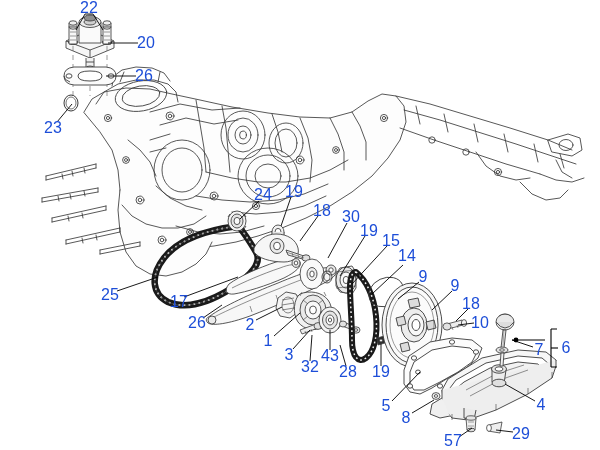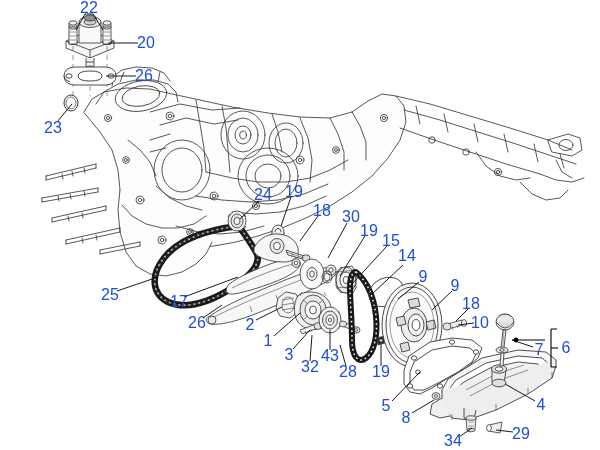--- a/index.html
+++ b/index.html
@@ -488,16 +488,16 @@
   <div class="lbl" style="left:144px;top:76px">26</div>
   <div class="lbl" style="left:53px;top:128px">23</div>
   <div class="lbl" style="left:89px;top:8px">22</div>
   <div class="lbl" style="left:263px;top:195px">24</div>
   <div class="lbl" style="left:110px;top:295px">25</div>
   <div class="lbl" style="left:197px;top:323px">26</div>
   <div class="lbl" style="left:330px;top:356px">43</div>
   <div class="lbl" style="left:348px;top:372px">28</div>
   <div class="lbl" style="left:521px;top:434px">29</div>
   <div class="lbl" style="left:351px;top:217px">30</div>
-  <div class="lbl" style="left:453px;top:441px">34</div>
+  <div class="lbl" style="left:453px;top:441px">57</div>
   <div class="lbl" style="left:310px;top:367px">32</div>
 
 </div>
 
 </body></html>

